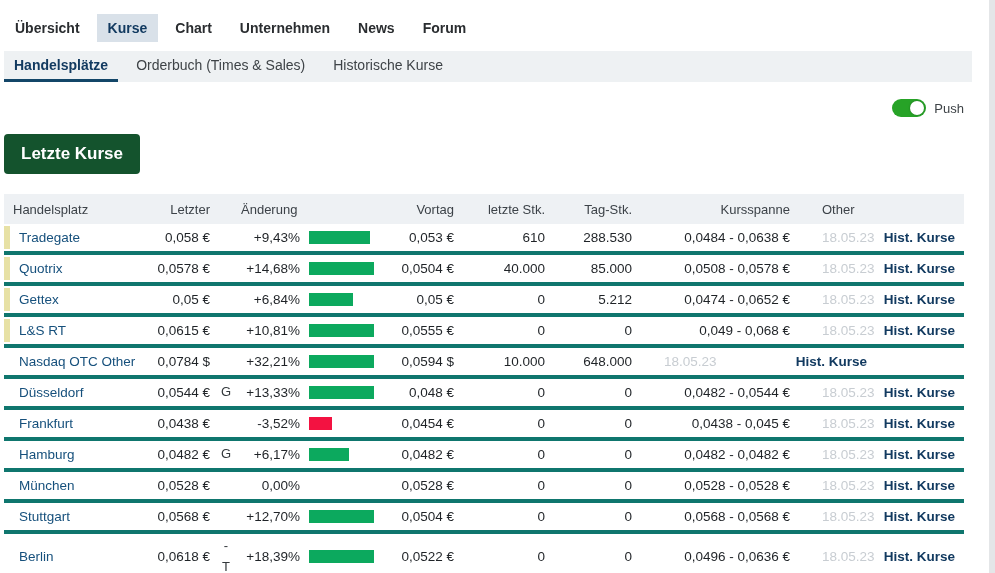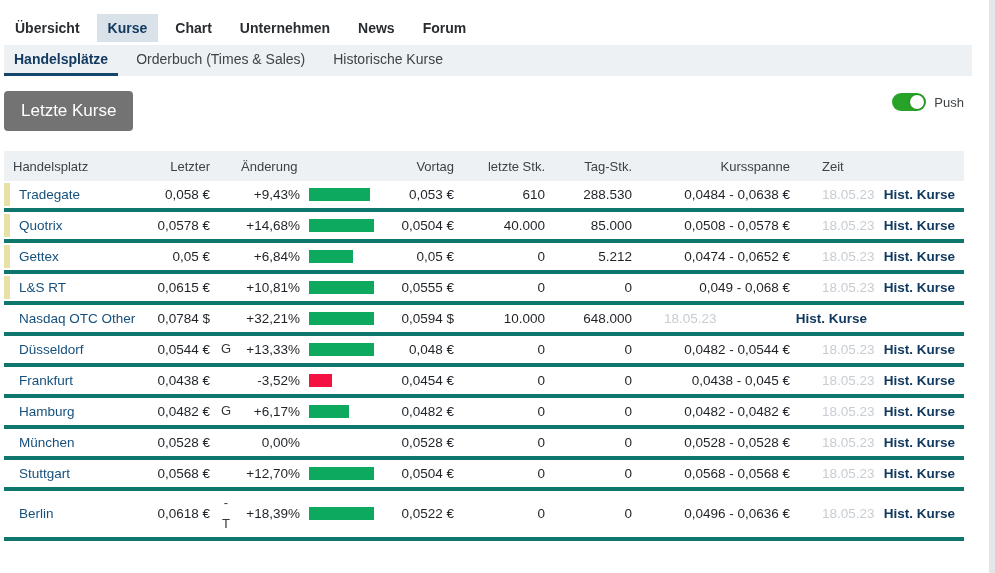--- a/index.html
+++ b/index.html
@@ -12,34 +12,34 @@
 
   
   .topnav { display:flex; gap:6px; font-size:14px; font-weight:700; }
   .topnav .nav-item {
     padding:6px 11px; color:#2a2d30; cursor:pointer; white-space:nowrap;
   }
   .topnav .nav-item.active { background:#d9e1e9; color:#123a60; }
 
   
   .subnav {
-    margin-top:3px; background:#eef1f3; height:31px;
+    margin-top:9px; background:#eef1f3; height:31px;
     display:flex; gap:8px; font-size:14px; align-items:stretch;
   }
   .subnav .subnav-item {
     padding:0 10px; line-height:29px; color:#3e4347; cursor:pointer; white-space:nowrap;
     border-bottom:3px solid transparent;
   }
   .subnav .subnav-item.active { color:#123a60; font-weight:700; border-bottom-color:#134668; }
 
   
   .header-row { margin-top:15px; display:flex; align-items:center; justify-content:space-between; width:960px; }
   .title-box {
-    background:#737373; color:#ffffff; font-size:17px; font-weight:400;
-    padding:10px 17px; border-radius:4px;
+    background:#14532d; color:#ffffff; font-size:17px; font-weight:700;
+    padding:10px 17px; border-radius:4px;margin-top:37px;
   }
   .push-wrap { display:flex; align-items:center; gap:8px; align-self:flex-start; margin-top:2px; }
   .toggle {
     width:34px; height:18px; border-radius:9px; background:#27a327; position:relative; cursor:pointer;
   }
   .toggle .knob {
     position:absolute; right:2px; top:2px; width:14px; height:14px; border-radius:50%;
     background:#ffffff; box-shadow:0 0 2px rgba(0,0,0,.35);
   }
   .push-label { font-size:13px; color:#3e4347; }
@@ -110,21 +110,21 @@
   <div class="table">
     <div class="thead">
       <div class="th-venue">Handelsplatz</div>
       <div class="th-right">Letzter</div>
       <div></div>
       <div class="th-left" style="grid-column:4 / span 2; text-align:left; padding-left:1px;">Änderung</div>
       <div class="th-right">Vortag</div>
       <div class="th-right">letzte Stk.</div>
       <div class="th-right">Tag-Stk.</div>
       <div class="th-right">Kursspanne</div>
-      <div class="th-zeit">Zeit</div>
+      <div class="th-zeit">Other</div>
       <div></div>
     </div>
     <div>
   <div class="trow">
     <div class="cell-venue">
       <span class="venue-marker" style="visibility: visible;"></span>
       <span class="venue-link">Tradegate</span>
     </div>
     <div class="cell-right">0,058 €</div>
     <div class="cell-suffix"></div>

